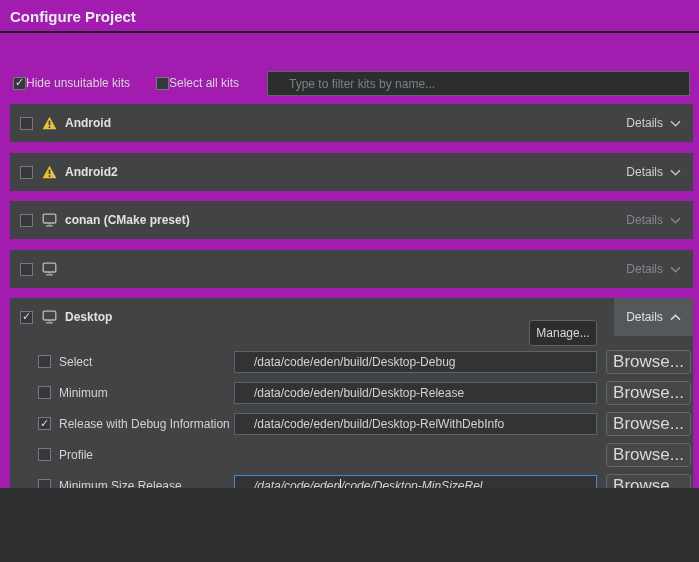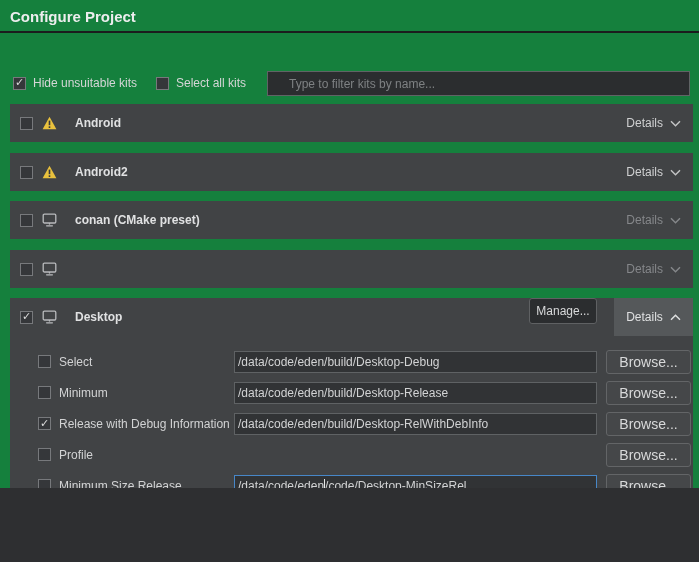--- a/index.html
+++ b/index.html
@@ -1,84 +1,84 @@
 <!DOCTYPE html>
 <html><head>
 <meta charset="utf-8">
 <style>
   html,body{margin:0;padding:0;background:#2e2f31;}
   .page{
     position:relative;width:699px;height:488px;overflow:hidden;
-    background:#15803d;
+    background:#a21caf;
     font-family:"Liberation Sans","DejaVu Sans",sans-serif;
     font-size:12px;color:#d5d6d7;
     -webkit-font-smoothing:antialiased;
   }
   .title{position:absolute;left:10px;top:8px;font-size:15px;font-weight:bold;color:#ededee;}
   .title-sep{position:absolute;left:0;top:31px;width:699px;height:2px;background:#1b1c1d;}
   .subtitle{position:absolute;left:10px;top:50px;color:#dcdcdd;}
   .subtitle b{color:#f0f0f1;}
 
   
-  .cb-group{position:absolute;display:flex;align-items:center;gap:7px;cursor:default;}
+  .cb-group{position:absolute;display:flex;align-items:center;cursor:default;}
   .cb{
     width:13px;height:13px;box-sizing:border-box;flex:0 0 auto;
     background:#35373a;border:1px solid #77797c;
     display:inline-flex;align-items:center;justify-content:center;
   }
   .cb.checked::after{content:"✓";color:#dcdddd;font-size:11px;line-height:1;margin-top:-1px;}
   .filter-input{
     position:absolute;left:267px;top:71px;width:423px;height:25px;box-sizing:border-box;
     background:#2b2d2f;border:1px solid #606365;color:#d5d6d7;
     font-family:inherit;font-size:12px;padding:0 21px;outline:none;
   }
   .filter-input::placeholder{color:#7e8183;}
 
   
   .kit-row,.kit-panel{position:absolute;left:10px;width:683px;background:#414345;}
   .kit-row{height:38px;display:flex;align-items:center;padding:0 0 0 10px;box-sizing:border-box;}
   .kit-panel{box-sizing:border-box;}
   .kit-header{position:relative;height:38px;display:flex;align-items:center;padding-left:10px;}
   .kit-icon{display:inline-flex;margin-left:9px;align-items:center;}
-  .kit-name{margin-left:18px;font-weight:bold;color:#e0e1e2;}
+  .kit-name{margin-left:8px;font-weight:bold;color:#e0e1e2;}
   .flex-spacer{flex:1;}
   .details-btn{
     display:inline-flex;align-items:center;gap:7px;color:#cfd0d1;
     padding:0 12px;height:100%;cursor:default;
   }
   .details-btn.disabled{color:#85878a;}
   .details-btn.disabled svg{stroke:#85878a;}
   .details-corner{
     display:inline-flex;align-items:center;justify-content:center;gap:7px;
     position:absolute;right:0;top:0;width:79px;height:38px;background:#55585a;color:#dfe0e1;
   }
   .manage-btn{
-    position:absolute;right:96px;top:0;height:26px;width:68px;
+    position:absolute;right:96px;top:22px;height:26px;width:68px;
     background:#2b2d2f;border:1px solid #5f6163;border-radius:3px;
     color:#d8d9da;font-family:inherit;font-size:12px;
   }
   .sliver{position:absolute;left:10px;top:560px;width:683px;height:2px;background:#6e7071;}
 
   
   .cfg-row{position:absolute;left:0;width:100%;height:24px;}
   .cfg-row .cb{position:absolute;left:28px;top:5px;}
   .cfg-label{position:absolute;left:49px;top:5px;color:#d2d3d4;}
   .path-input{
     position:absolute;left:224px;top:1px;width:363px;height:22px;box-sizing:border-box;
     background:#313335;border:1px solid #5f6264;color:#d2d3d4;
-    font-family:inherit;font-size:12px;padding:0 3px;outline:none;
+    font-family:inherit;font-size:12px;padding:0 19px;outline:none;
   }
   .path-input.focused{
-    border:1px solid #4787c8;display:flex;align-items:center;white-space:pre;overflow:hidden;
+    border:1px solid #4787c8;display:flex;align-items:center;white-space:pre;overflow:hidden;font-style:italic;
   }
   .caret{width:1px;height:14px;background:#e8e9e9;flex:0 0 auto;}
   .browse-btn{
     position:absolute;left:596px;top:0;width:85px;height:24px;box-sizing:border-box;
     background:#454749;border:1px solid #636567;border-radius:3px;
-    color:#d8d9da;font-family:inherit;font-size:14px;
+    color:#d8d9da;font-family:inherit;font-size:17px;
   }
 </style>
 </head>
 <body>
 
 <div class="page">
 
   <div class="title">Configure Project</div>
   <div class="title-sep"></div>
 

